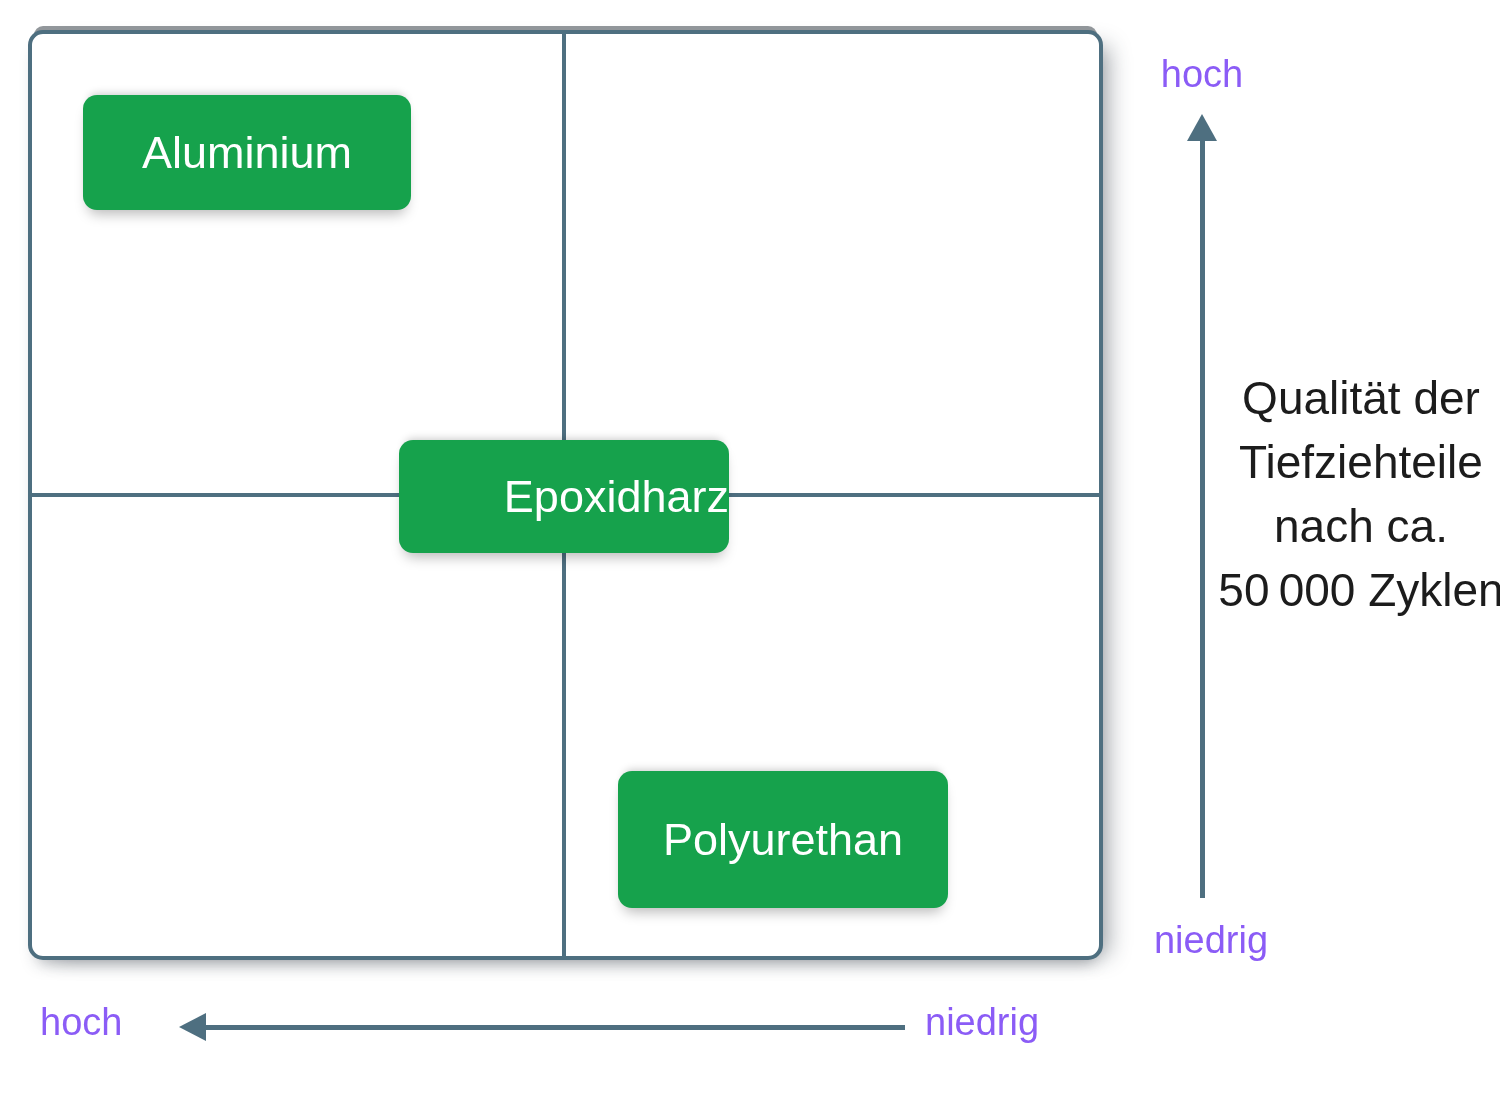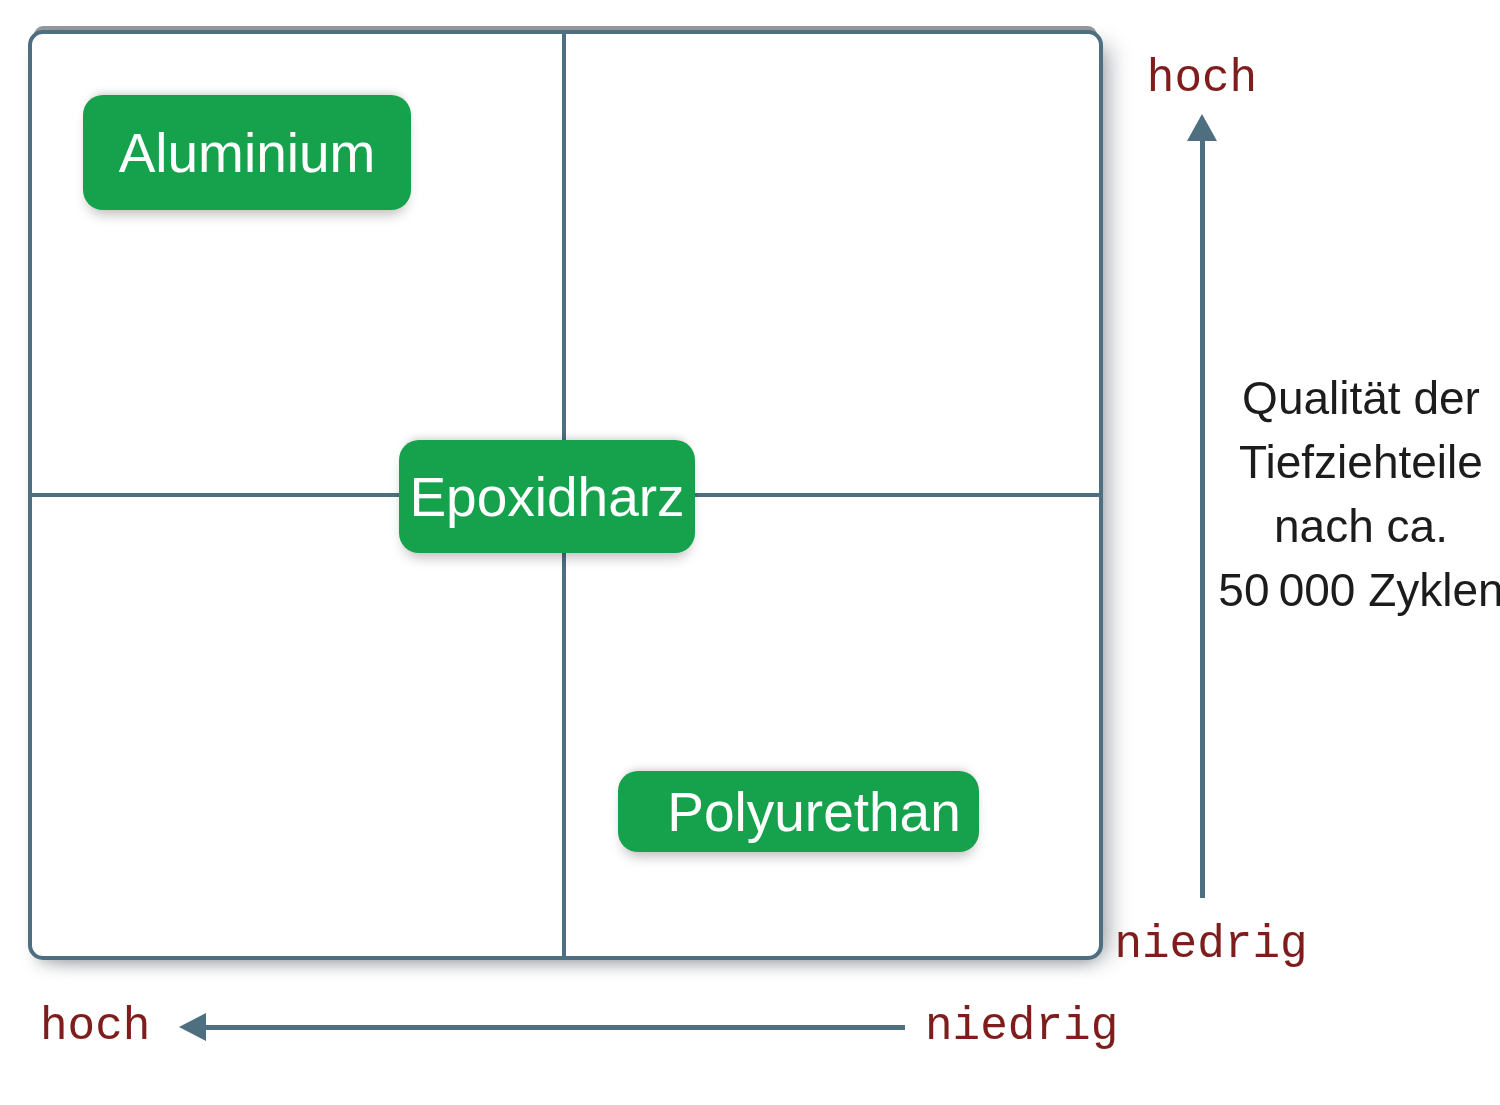--- a/index.html
+++ b/index.html
@@ -14,42 +14,42 @@
     box-shadow:
       0 -10px 0 -6px rgba(110,116,122,0.75),
       16px 6px 22px -10px rgba(40,50,60,0.40),
       0 12px 16px -9px rgba(40,50,60,0.35);
   }
   .divider-v{position:absolute;left:562px;top:34px;width:4px;height:922px;background:#4e6f80;}
   .divider-h{position:absolute;left:31px;top:493px;width:1070px;height:4px;background:#4e6f80;}
   
   .item-box{
     position:absolute;display:flex;align-items:center;justify-content:center;
-    background:#16a24c;border-radius:20px;color:#ffffff;font-size:55px;
+    background:#16a24c;border-radius:14px;color:#ffffff;font-size:45px;
     box-shadow:0 -7px 9px -6px rgba(0,0,0,0.22), 0 9px 13px -5px rgba(0,0,0,0.28);
   }
   .item-aluminium{left:83px;top:95px;width:328px;height:115px;}
   .item-mouldd{left:714px;top:95px;width:330px;height:115px;}
-  .item-epoxidharz{left:399px;top:440px;width:296px;height:113px;}
-  .item-polyurethan{left:618px;top:771px;width:330px;height:81px;padding-left:31px;}
+  .item-epoxidharz{left:399px;top:440px;width:330px;height:113px;justify-content:flex-end;}
+  .item-polyurethan{left:618px;top:771px;width:330px;height:137px;}
   
   .axis-line{position:absolute;background:#4e6f80;}
   .y-axis-line{left:1200px;top:138px;width:5px;height:760px;}
   .x-axis-line{left:200px;top:1025px;width:705px;height:5px;}
   .arrow-up{
     position:absolute;left:1187px;top:114px;width:0;height:0;
     border-left:15px solid transparent;border-right:15px solid transparent;
     border-bottom:27px solid #4e6f80;
   }
   .arrow-left{
     position:absolute;left:179px;top:1013px;width:0;height:0;
     border-top:14px solid transparent;border-bottom:14px solid transparent;
     border-right:27px solid #4e6f80;
   }
-  .axis-label{position:absolute;font-size:46px;line-height:1.18;white-space:nowrap;color:#7f1d1d;font-family:Liberation Mono, monospace;}
+  .axis-label{position:absolute;font-size:38px;line-height:1.18;white-space:nowrap;color:#8b5cf6;}
   .y-high{left:1202px;top:52px;transform:translateX(-50%);}
   .y-low{left:1211px;top:918px;transform:translateX(-50%);}
   .x-high{left:40px;top:1000px;}
   .x-low{left:925px;top:1000px;}
   .x-title{left:561px;top:1052px;transform:translateX(-50%);}
   .y-title{
     position:absolute;left:1361px;top:366px;transform:translateX(-50%);
     font-size:46px;line-height:64px;text-align:center;color:#1c1c1c;white-space:nowrap;
   }
   .y-title span{display:block;}

